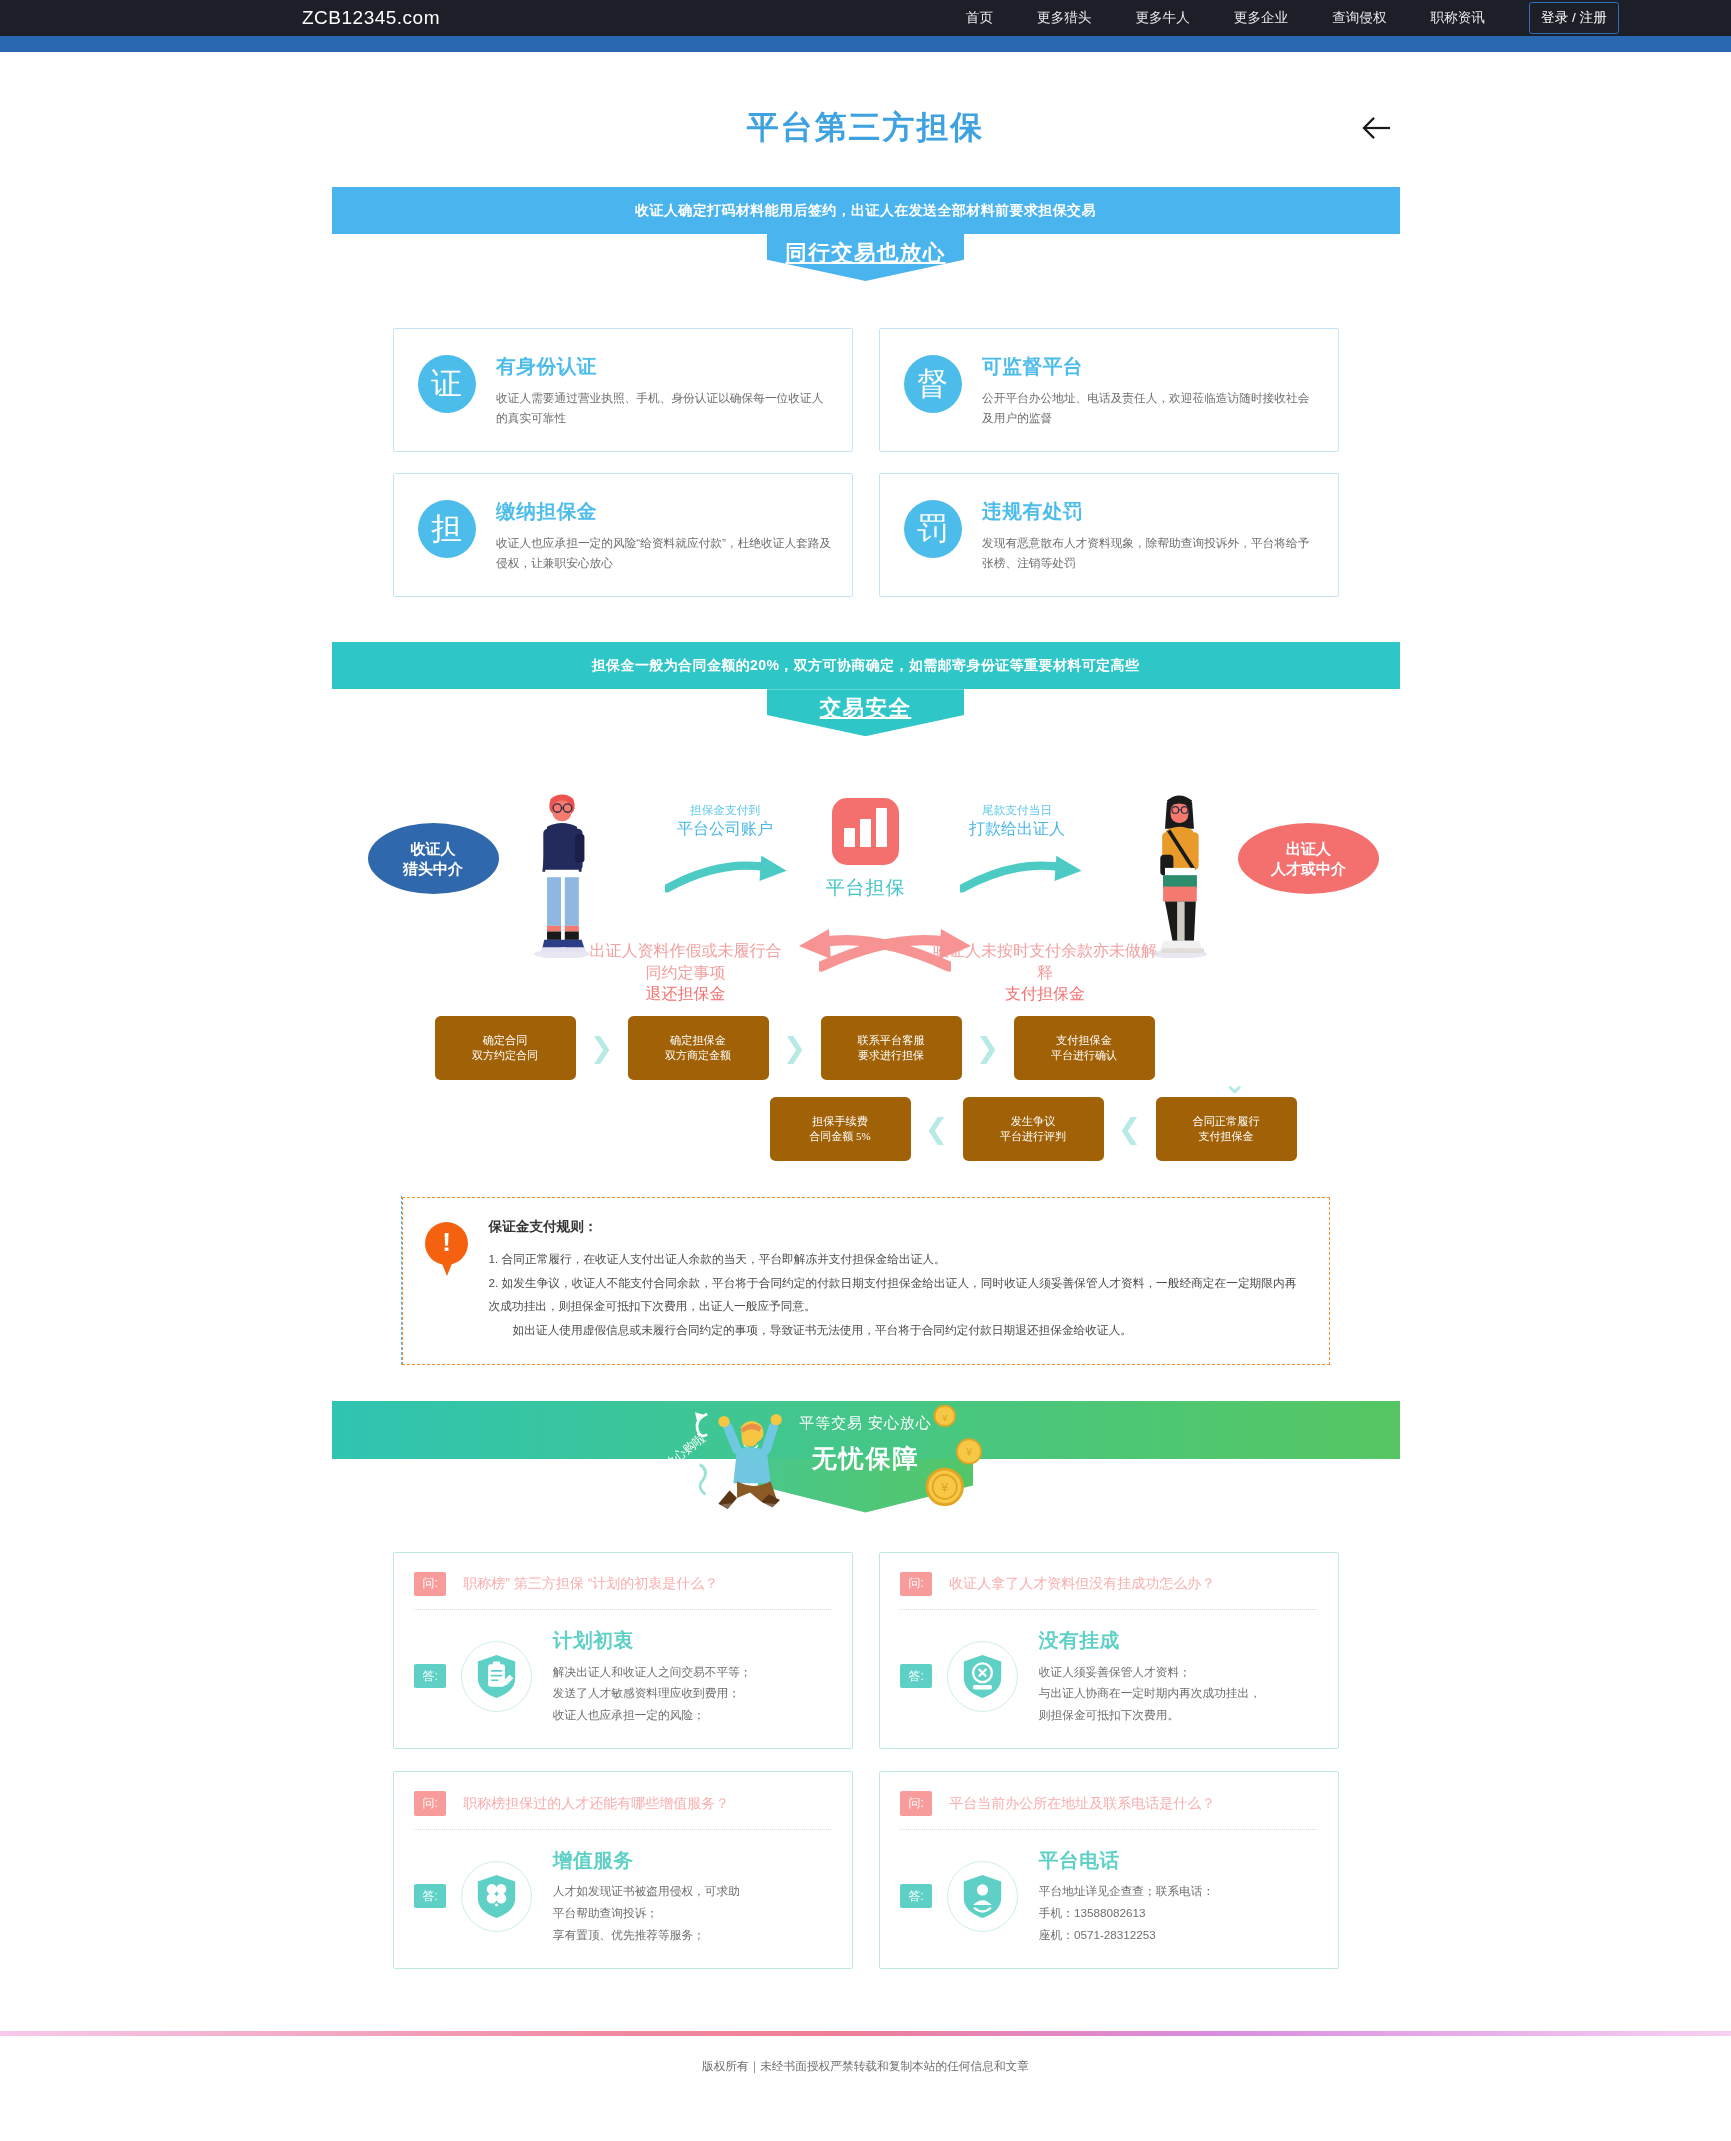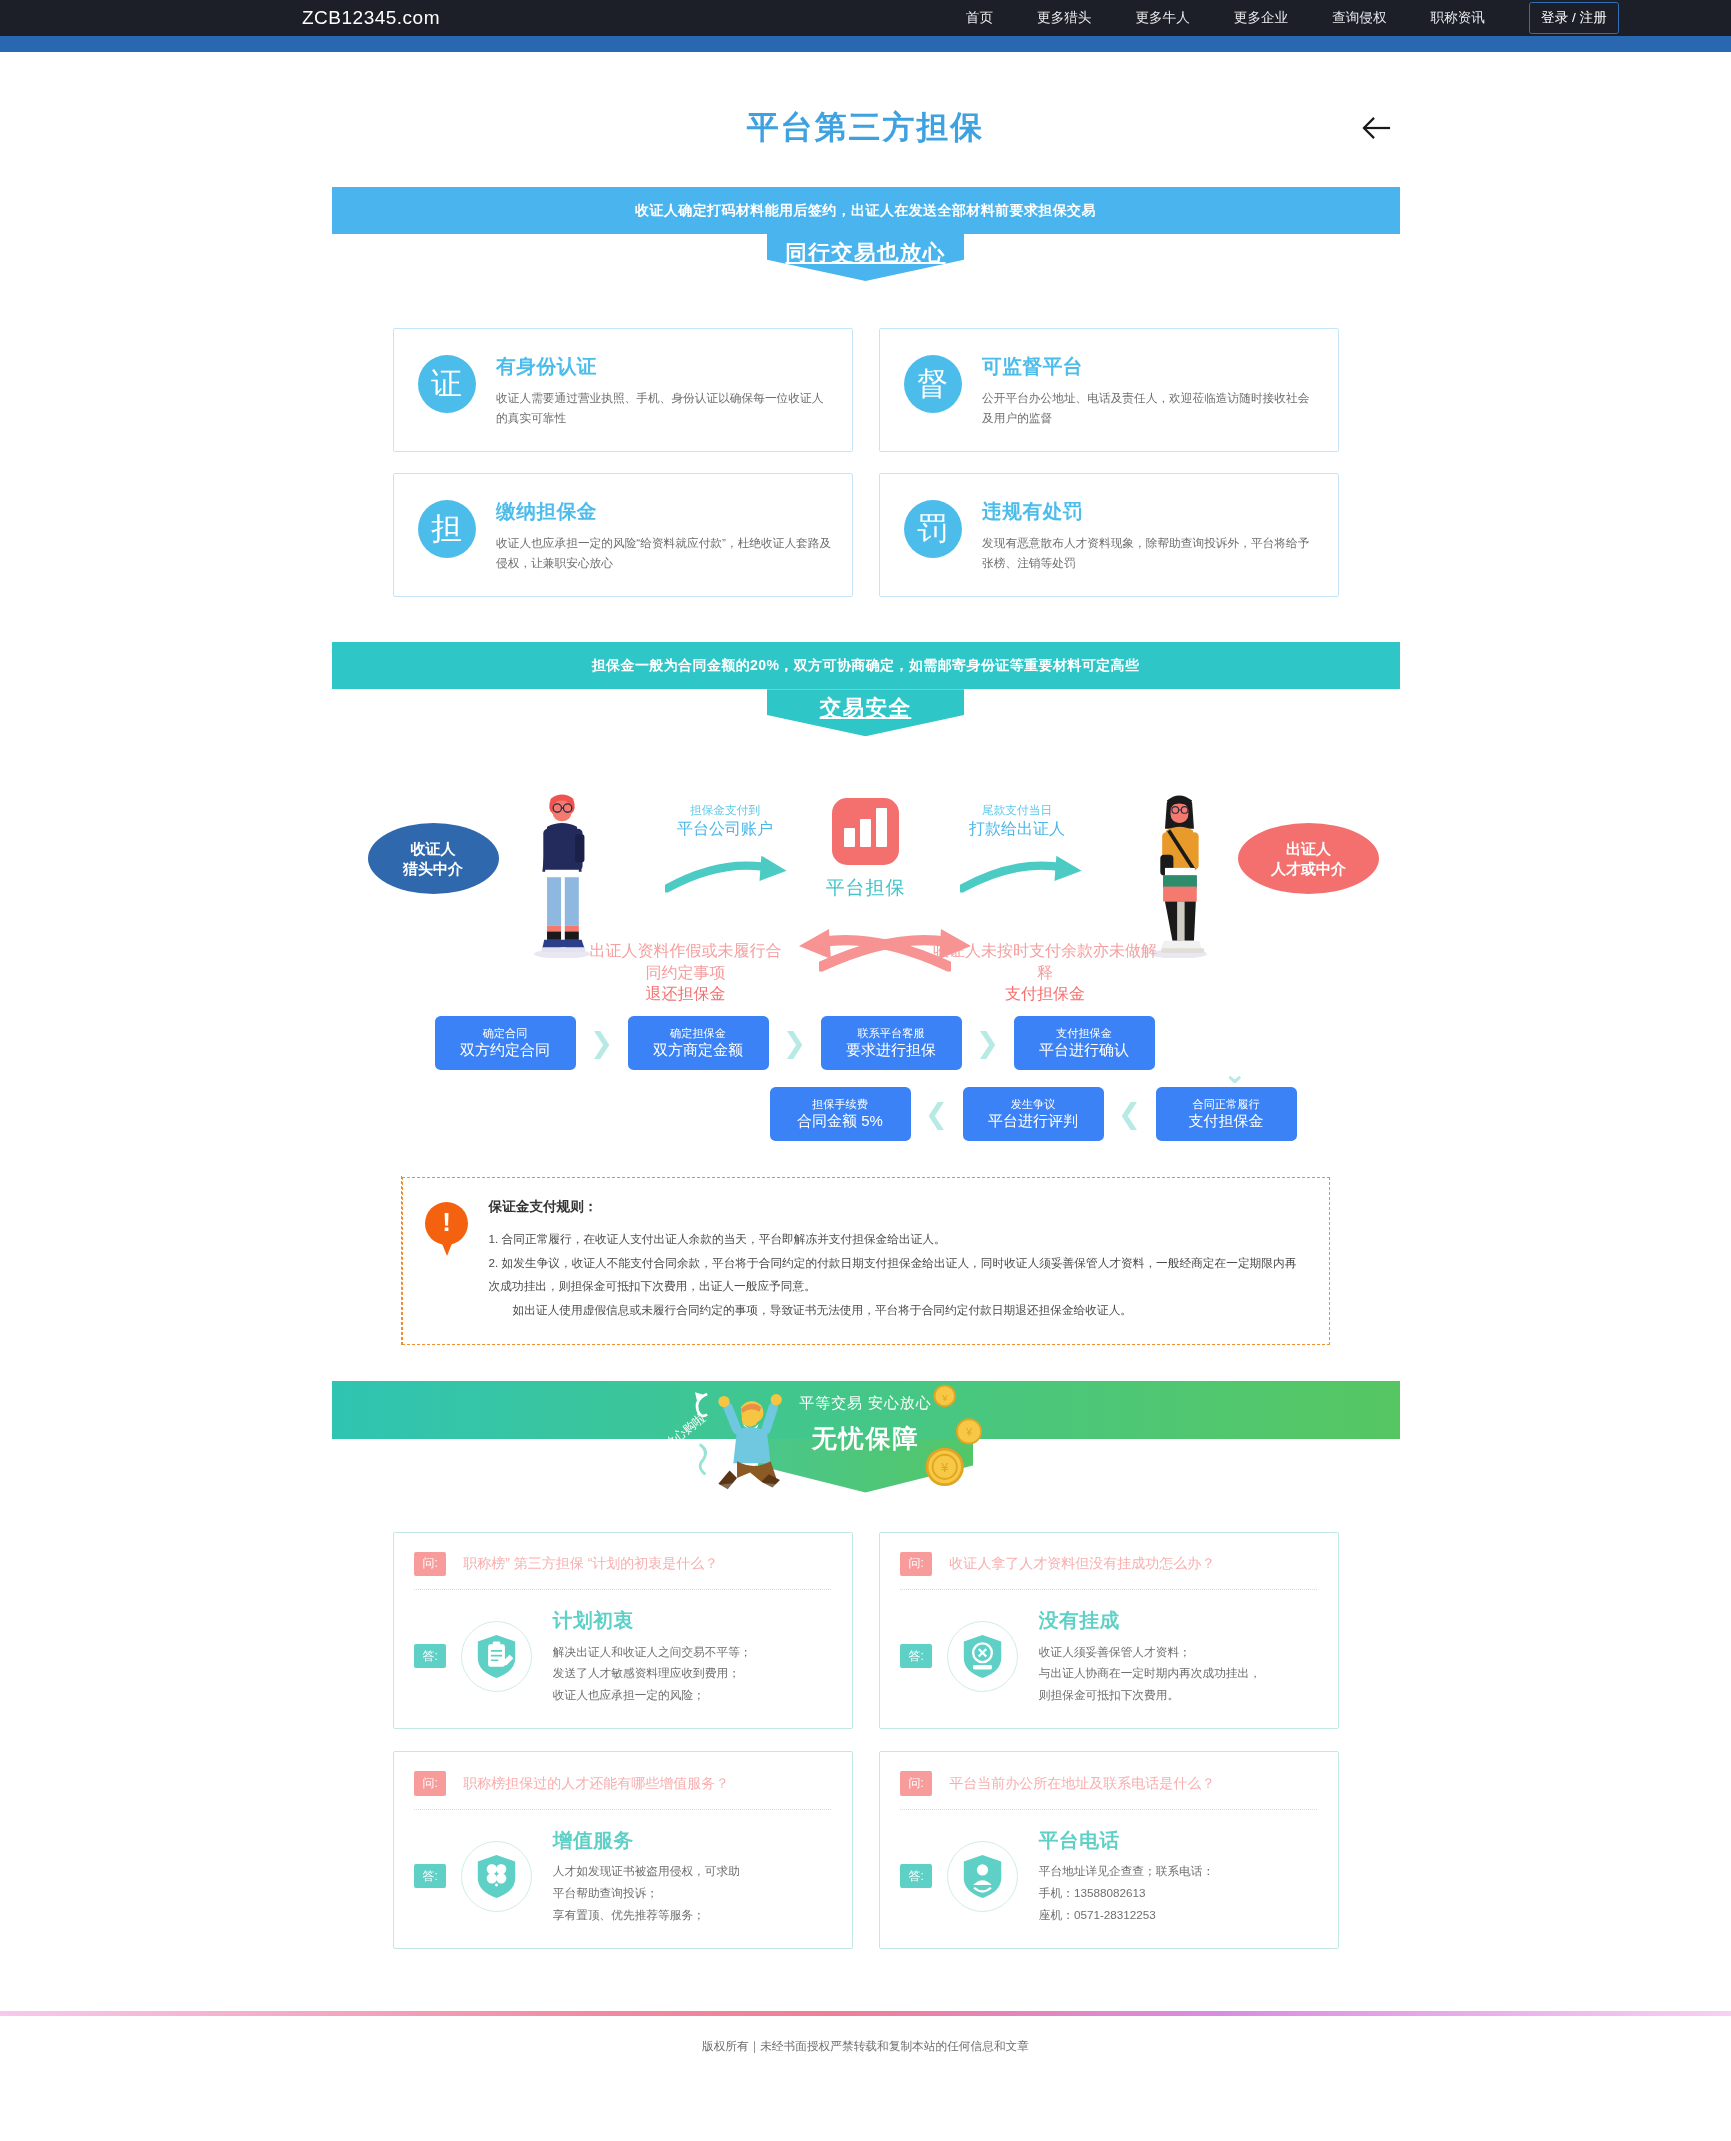--- a/index.html
+++ b/index.html
@@ -218,34 +218,35 @@
   .al-3 { left: 251px; top: 187px; width: 206px; }
   .al-4 { right: 242px; top: 187px; width: 225px; }
 
   .curve-arrow { position: absolute; }
 
   
   .steps { margin-top: 9.4px; padding: 0 103px; }
   .steps-row { display: flex; align-items: center; gap: 0; }
   .steps-row.row2 { justify-content: flex-end; margin-top: 17px; }
   .step-box {
-    background: #3b82f6;
+    background: #a16207;
     color: #ffffff;
     border-radius: 5.6px;
     width: 141px;
-    height: 54px;
+    height: 64px;
     display: flex;
     flex-direction: column;
     align-items: center;
     justify-content: center;
     line-height: 1.3;
     cursor: pointer;
+    font-family: Liberation Serif, serif;
   }
   .step-top { font-size: 11.2px; }
-  .step-bottom { font-size: 15px; }
+  .step-bottom { font-size: 11px; }
   .step-sep {
     width: 52px;
     text-align: center;
     color: #b7eae5;
     font-size: 28px;
     font-weight: bold;
     user-select: none;
   }
   .step-down {
     position: relative;

